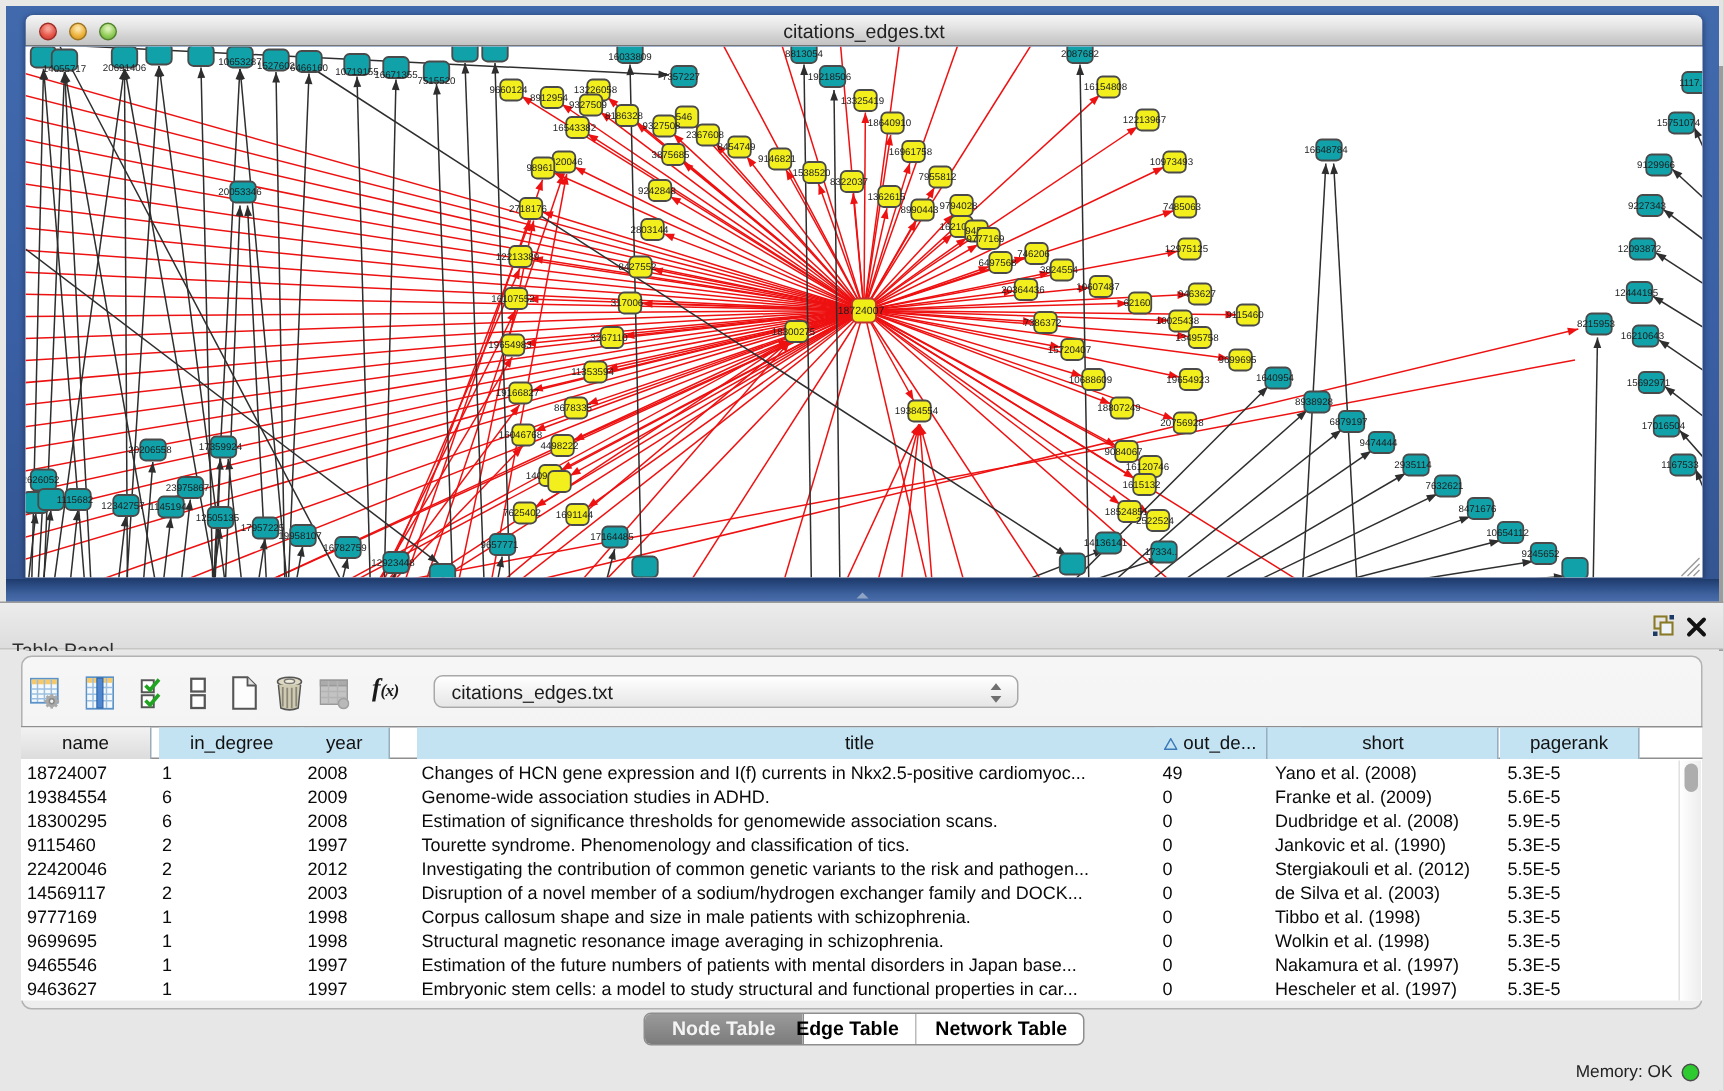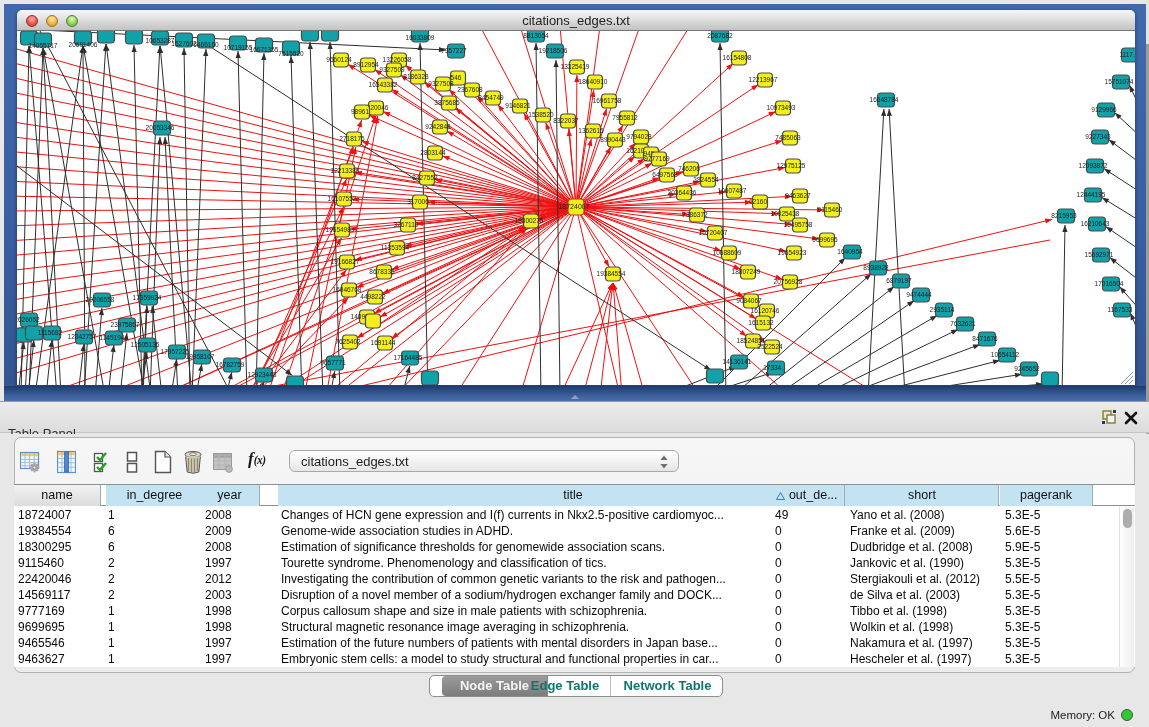--- a/index.html
+++ b/index.html
@@ -46,22 +46,22 @@
 .hc.g{background:linear-gradient(180deg,#f2f2f2,#dcdcdc)}
 #tarea{position:absolute;left:14px;top:506px;width:1121px;height:161px;background:#fff}
 .row{position:absolute;left:0;width:1135px;height:16px;font-size:12px;color:#0a0a0a}
 .row span{position:absolute;top:1px;white-space:nowrap}
 #strack{position:absolute;left:1119px;top:507px;width:15px;height:160px;
   background:linear-gradient(90deg,#ffffff,#ededed);border-left:1px solid #e0e0e0;}
 #sthumb{position:absolute;left:1123px;top:509px;width:9px;height:19px;background:#adadad;
   border-radius:5px;}
 #tabs{position:absolute;left:429px;top:675px;width:294px;height:22px;
   border:1px solid #8e8e8e;border-radius:5px;background:#fff;font-size:13px;font-weight:bold;}
-#tabs .seg{position:absolute;top:0;height:20px;line-height:20px;text-align:center;color:#0f766e}
-#seg1{left:12px;width:106px;background:linear-gradient(180deg,#9a9a9a,#7c7c7c);
+#tabs .seg{position:absolute;top:0;height:20px;line-height:20px;text-align:center;color:#000000}
+#seg1{left:0;width:106px;background:linear-gradient(180deg,#9a9a9a,#7c7c7c);
   border-radius:4px 0 0 4px;color:#f4f4f4 !important;border-right:1px solid #888}
 #seg2{left:90px;width:91px;border-right:1px solid #bbb}
 #seg3{left:182px;width:111px}
 #memory{position:absolute;right:34px;top:709px;font-size:11.5px;color:#222}
 #memdot{position:absolute;left:1121px;top:709px;width:12px;height:12px;border-radius:50%;
   background:#2ecb30;border:1px solid #4c4c4c}
 svg text{font-family:"Liberation Sans",sans-serif}
 </style></head>
 <body>
 <div id="app">

